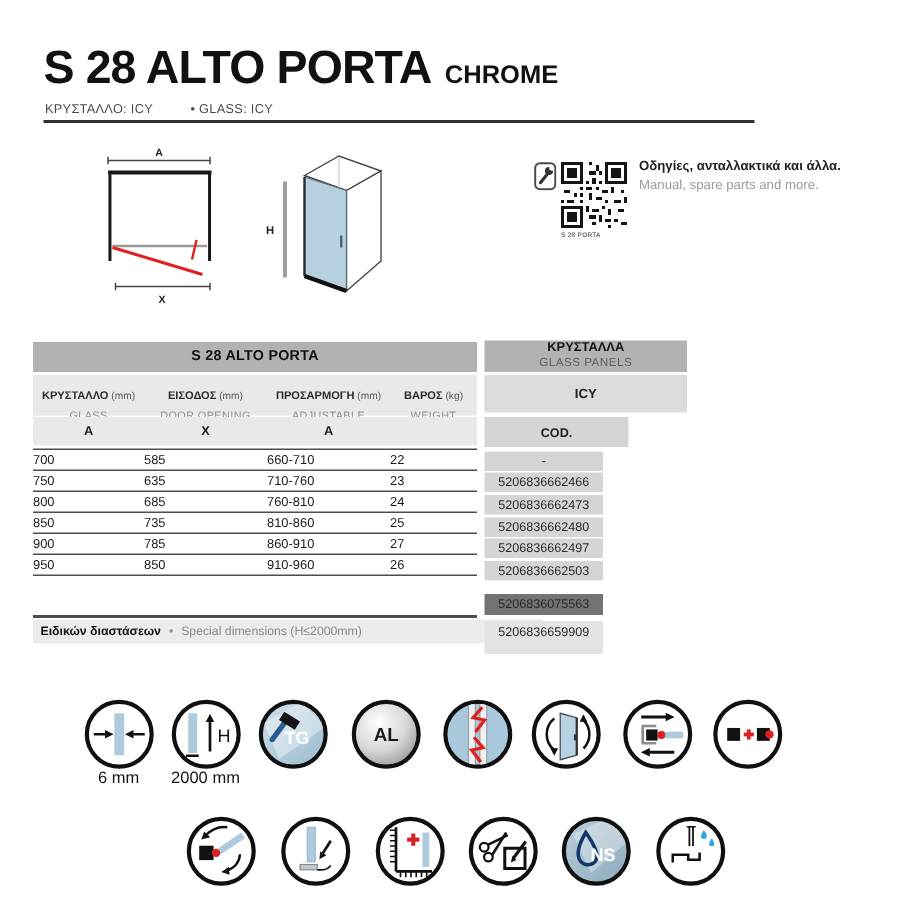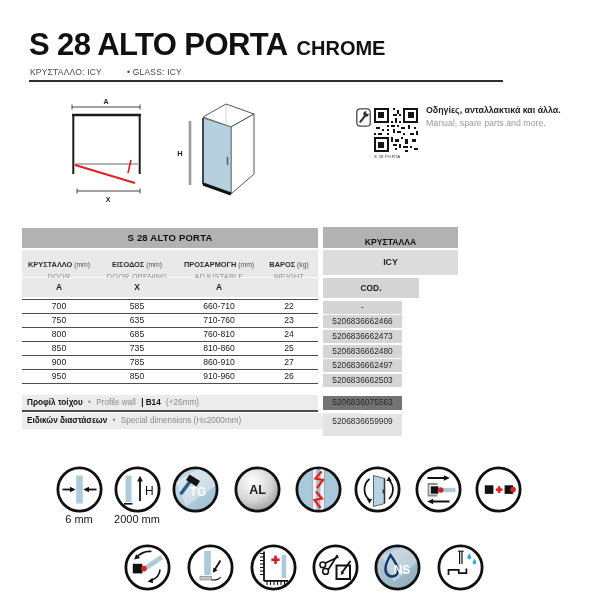--- a/index.html
+++ b/index.html
@@ -2,21 +2,21 @@
 <html><head>
 <meta charset="utf-8">
 <style>
   html,body{margin:0;padding:0;background:#fff;}
   .page{position:relative;width:600px;height:600px;background:#fff;overflow:hidden;
         font-family:"Liberation Sans",sans-serif;color:#111;}
   .abs{position:absolute;}
 
   
   .title{left:29px;top:27px;font-size:31px;font-weight:bold;letter-spacing:-0.6px;white-space:nowrap;}
-  .finish{font-size:20px;letter-spacing:0;margin-left:9px;}
+  .finish{font-size:17px;letter-spacing:0;margin-left:9px;}
   .sub1{left:30px;top:67px;font-size:8.5px;color:#4a4a4a;letter-spacing:0.2px;}
   .sub2{left:127px;top:67px;font-size:8.5px;color:#4a4a4a;letter-spacing:0.2px;}
   .rule{left:29px;top:80px;width:474px;height:2px;background:#2f2f2f;}
 
   
   .man-gr{left:426px;top:105px;font-size:8.8px;font-weight:bold;color:#222;}
   .man-en{left:426px;top:118px;font-size:8.8px;color:#9a9a9a;}
   .qr-cap{left:374px;top:154px;width:44px;font-size:4.3px;letter-spacing:0.2px;color:#333;}
 
   
@@ -29,31 +29,31 @@
   .t-col .gr{font-size:7.4px;font-weight:bold;color:#2c2c2c;}
   .t-col .unit{font-size:6.8px;color:#555;}
   .t-col .en{font-size:7.2px;color:#8f8f8f;display:block;margin-top:1.5px;letter-spacing:0.3px;}
   .t-sub{left:0;top:51px;width:296px;height:19px;display:flex;background:#e9e9e9;
          font-weight:bold;font-size:8.5px;color:#222;}
   .t-sub span{line-height:19px;text-align:center;}
   .t-rows{left:0;top:72px;width:296px;}
   .t-row{display:flex;height:13px;border-top:1.7px solid #4d4d4d;line-height:13px;
          font-size:8.6px;color:#1a1a1a;}
   .t-row:last-child{border-bottom:1.7px solid #4d4d4d;}
-  .t-row span{text-align:center;}
+  .t-row span{}
   .extra{background:#ececec;font-size:8.2px;padding-left:5px;box-sizing:border-box;white-space:nowrap;}
   .extra .b{font-weight:bold;color:#111;}
   .extra .g{color:#8a8a8a;margin-left:3px;}
   .extra .b2{font-weight:bold;color:#111;margin-left:3px;}
   .extra1{left:0;top:168px;width:296px;height:15px;line-height:15px;}
   .xsep{left:0;top:183.4px;width:296px;height:1.8px;background:#4d4d4d;}
   .extra2{left:0;top:186px;width:340px;height:16px;line-height:16px;}
 
   .g-head{left:301px;top:0;width:135px;height:20.5px;background:#b2b2b2;text-align:center;
-          padding-top:11px;box-sizing:border-box;}
+          padding-top:0;box-sizing:border-box;}
   .g-head .l1{font-size:8.6px;font-weight:bold;color:#111;display:block;line-height:9.5px;}
   .g-head .l2{font-size:7.8px;color:#5e5e5e;display:block;line-height:9px;letter-spacing:0.3px;}
   .g-icy{left:301px;top:22.5px;width:135px;height:25px;background:#dcdcdc;font-weight:bold;
          font-size:8.8px;text-align:center;line-height:25px;color:#222;}
   .g-cod{left:301px;top:50.5px;width:96px;height:20.5px;background:#d5d5d5;font-weight:bold;
          font-size:8.4px;text-align:center;line-height:20.5px;color:#222;}
   .g-cells{left:301px;top:72px;width:79px;}
   .c-cell{height:13px;margin-top:1.7px;background:#d5d5d5;font-size:8.4px;line-height:13px;
           text-align:center;color:#2a2a2a;}
   .x-cell1{left:301px;top:169px;width:79px;height:13.5px;background:#737373;font-size:8.4px;
@@ -153,21 +153,21 @@
   <div class="abs qr-cap">S 28 PORTA</div>
   <div class="abs man-gr">Οδηγίες, ανταλλακτικά και άλλα.</div>
   <div class="abs man-en">Manual, spare parts and more.</div>
 
   <div class="abs tbl">
     <div class="abs t-band1">S 28 ALTO PORTA</div>
 
     <div class="abs t-cols">
       <div class="t-col w1">
         <span class="gr">ΚΡΥΣΤΑΛΛΟ</span><span class="unit"> (mm)</span>
-        <span class="en">DOOR</span>
+        <span class="en">GLASS</span>
       </div>
       <div class="t-col w2">
         <span class="gr">ΕΙΣΟΔΟΣ</span><span class="unit"> (mm)</span>
         <span class="en">DOOR OPENING</span>
       </div>
       <div class="t-col w3">
         <span class="gr">ΠΡΟΣΑΡΜΟΓΗ</span><span class="unit"> (mm)</span>
         <span class="en">ADJUSTABLE</span>
       </div>
       <div class="t-col w4">
@@ -215,27 +215,20 @@
         <span class="w4">27</span>
       </div>
       <div class="t-row">
         <span class="w1">950</span>
         <span class="w2">850</span>
         <span class="w3">910-960</span>
         <span class="w4">26</span>
       </div>
     </div>
 
-    <div class="abs extra extra1">
-      <span class="b">Προφίλ τοίχου</span>
-      <span class="g">•</span>
-      <span class="g">Profile wall</span>
-      <span class="b2">| B14</span>
-      <span class="g">(+26mm)</span>
-    </div>
     <div class="abs xsep"></div>
     <div class="abs extra extra2">
       <span class="b">Ειδικών διαστάσεων</span>
       <span class="g">•</span>
       <span class="g">Special dimensions (H≤2000mm)</span>
     </div>
 
     <div class="abs g-head">
       <span class="l1">ΚΡΥΣΤΑΛΛΑ</span>
       <span class="l2">GLASS PANELS</span>

